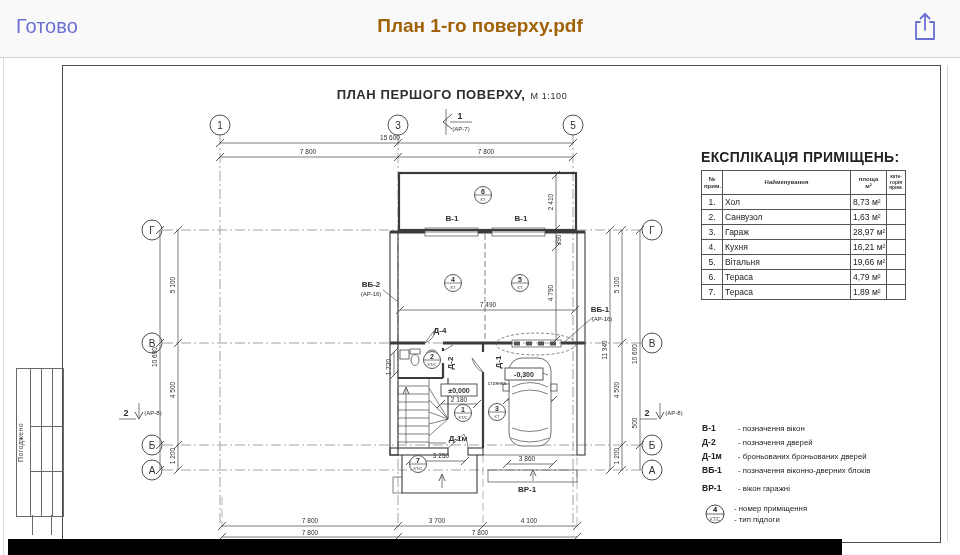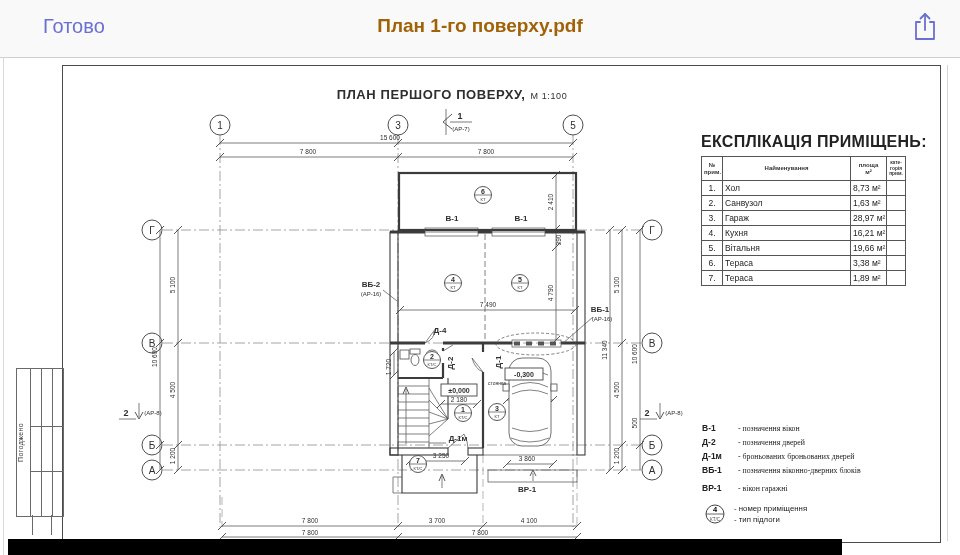--- a/index.html
+++ b/index.html
@@ -1,52 +1,52 @@
 <!DOCTYPE html>
 <html style="--accent: #6a6fd2; --toolbar_bg: #f9f9f9; --sheet_line: #4b4b4b; --drawing_bg: #ffffff; --bottom_bar: #000000;"><head>
 <meta charset="utf-8">
 <style>
   html,body{margin:0;padding:0;background:#e8e8ec;font-family:"Liberation Sans",sans-serif;}
   .screen{position:relative;width:960px;height:555px;background:#fff;overflow:hidden;}
 
   
   .toolbar{position:absolute;left:0;top:0;width:960px;height:57px;background:var(--toolbar_bg,#f9f9f9);border-bottom:1px solid #cfcfd2;z-index:5;}
-  .tb-done{position:absolute;left:43px;top:15px;font-size:20px;color:var(--accent,#6a6fd2);background:none;border:none;padding:0;cursor:pointer;font-family:inherit;}
+  .tb-done{position:absolute;left:16px;top:15px;font-size:20px;color:var(--accent,#6a6fd2);background:none;border:none;padding:0;cursor:pointer;font-family:inherit;}
   .tb-title{position:absolute;left:120px;right:120px;top:15px;text-align:center;font-weight:700;font-size:19px;color:#a16207;white-space:nowrap;}
   .tb-share{position:absolute;right:22px;top:12px;width:26px;height:31px;background:none;border:none;padding:0;cursor:pointer;}
 
   
   .page{position:absolute;left:0;top:57px;width:856px;height:498px;background:var(--drawing_bg,#ffffff);}
   .page-edge{position:absolute;left:3px;top:0;bottom:0;width:1px;background:#dadada;}
   .page-edge-r{position:absolute;left:947px;top:8px;height:476px;width:1px;background:#d5d5d5;}
   .frame{position:absolute;left:62px;top:8px;width:877px;height:476px;border:1.5px solid var(--sheet_line,#4b4b4b);}
   .black-bar{position:absolute;left:8px;right:14px;bottom:0;height:16px;background:var(--bottom_bar,#000);z-index:4;}
 
   
   .stamp{position:absolute;left:16px;top:311px;width:46px;height:147px;border:1px solid #6a6a6a;}
   .stamp .s-v{position:absolute;top:0;bottom:0;width:1px;background:#6a6a6a;}
   .stamp .s-h{position:absolute;left:13px;right:0;height:1px;background:#6a6a6a;}
   .stamp-label{position:absolute;left:0;top:0;bottom:0;width:13px;writing-mode:vertical-rl;transform:rotate(180deg);font-size:7px;color:#3a3a3a;text-align:center;letter-spacing:.4px;}
   .stamp-tail{position:absolute;left:51px;top:458px;width:17px;height:20px;border-left:1px solid #6a6a6a;border-right:1px solid #6a6a6a;}
 
   
   .explication{position:absolute;left:701px;top:76px;width:225px;color:#222;}
-  .exp-title{font-size:16px;font-weight:600;letter-spacing:.3px;margin-bottom:5px;white-space:nowrap;}
+  .exp-title{font-size:14px;font-weight:600;letter-spacing:.3px;margin-bottom:5px;white-space:nowrap;margin-top:16px;}
   table.exp{border-collapse:collapse;table-layout:fixed;width:204px;}
   table.exp th,table.exp td{border:1px solid #555;padding:0 2px;overflow:hidden;}
   table.exp th{font-size:6px;font-weight:600;text-align:center;white-space:pre-line;line-height:1.15;height:23px;color:#333;}
   table.exp td{height:14px;font-size:8.5px;}
   td.c{text-align:center;} td.l{text-align:left;padding-left:6px;} td.a{font-size:8px;text-align:left;padding-left:3px;white-space:nowrap;}
 
   
   .legend{position:absolute;left:702px;top:366px;width:232px;color:#222;}
   .leg-title{font-size:10.5px;font-weight:700;text-decoration:underline;margin:0 0 10px 26px;letter-spacing:.3px;}
   .leg-row{display:flex;align-items:baseline;margin-bottom:4px;}
   .leg-term{width:36px;font-size:8.5px;font-weight:700;flex:none;}
-  .leg-desc{font-size:7.8px;font-family:Liberation Serif, serif;}
+  .leg-desc{font-size:7.8px;}
   .leg-row.gap{margin-top:8px;}
   .leg-sym{display:flex;align-items:center;margin-top:9px;}
   .leg-sym-desc{font-size:7.8px;margin-left:6px;line-height:1.45;}
 
   
   svg.plan{position:absolute;left:0;top:0;}
   svg.plan text{font-family:"Liberation Sans",sans-serif;fill:#2e2e2e;}
   .axis{stroke:#8d8d8d;stroke-width:.8;fill:none;stroke-dasharray:10 3 2 3;}
   .thinext{stroke:#9a9a9a;stroke-width:.7;fill:none;stroke-dasharray:8 4;}
   .dimline{stroke:#5a5a5a;stroke-width:.8;fill:none;}
@@ -424,21 +424,21 @@
             </tr>
           <tr>
               <td class="c">5.</td>
               <td class="l">Вітальня</td>
               <td class="a">19,66 м²</td>
               <td></td>
             </tr>
           <tr>
               <td class="c">6.</td>
               <td class="l">Тераса</td>
-              <td class="a">3,38 м²</td>
+              <td class="a">4,79 м²</td>
               <td></td>
             </tr>
           <tr>
               <td class="c">7.</td>
               <td class="l">Тераса</td>
               <td class="a">1,89 м²</td>
               <td></td>
             </tr>
         </tbody>
       </table>

